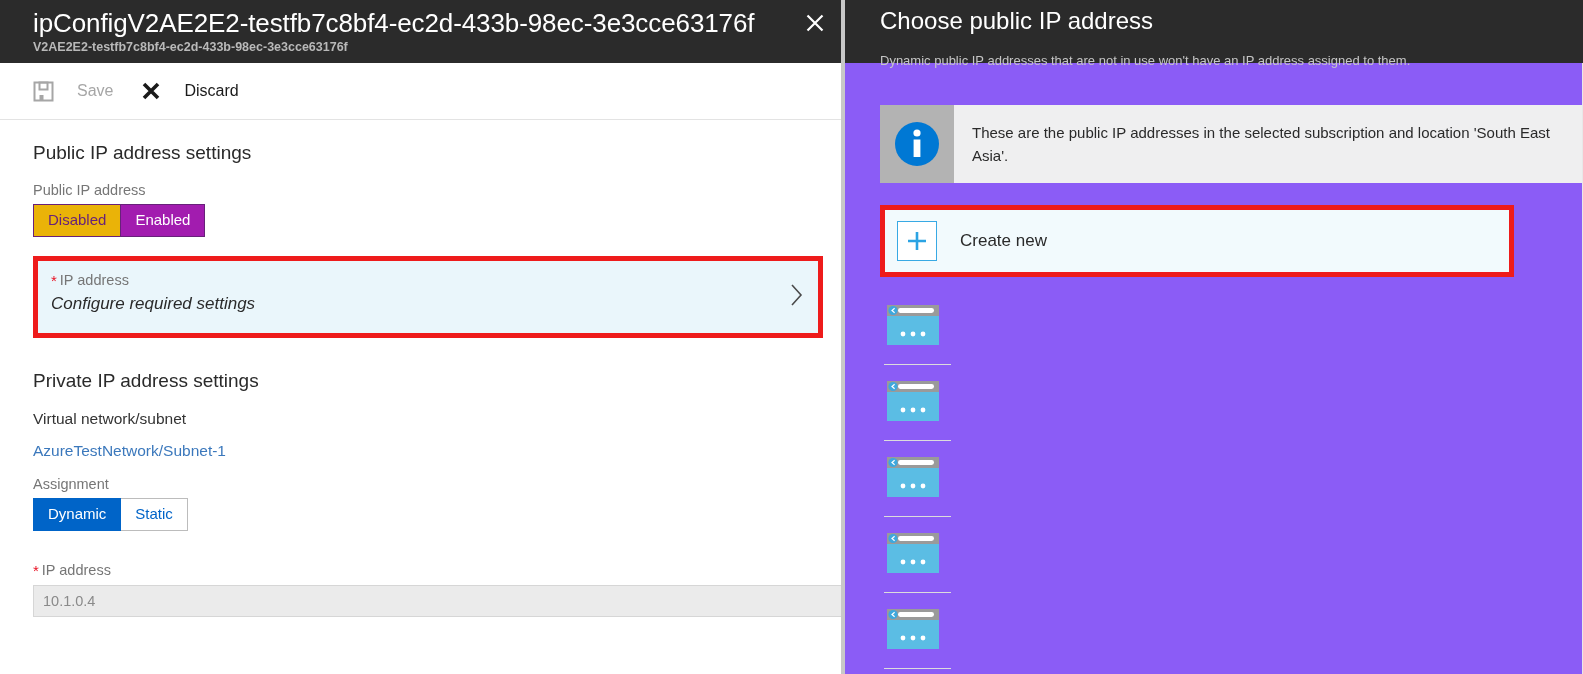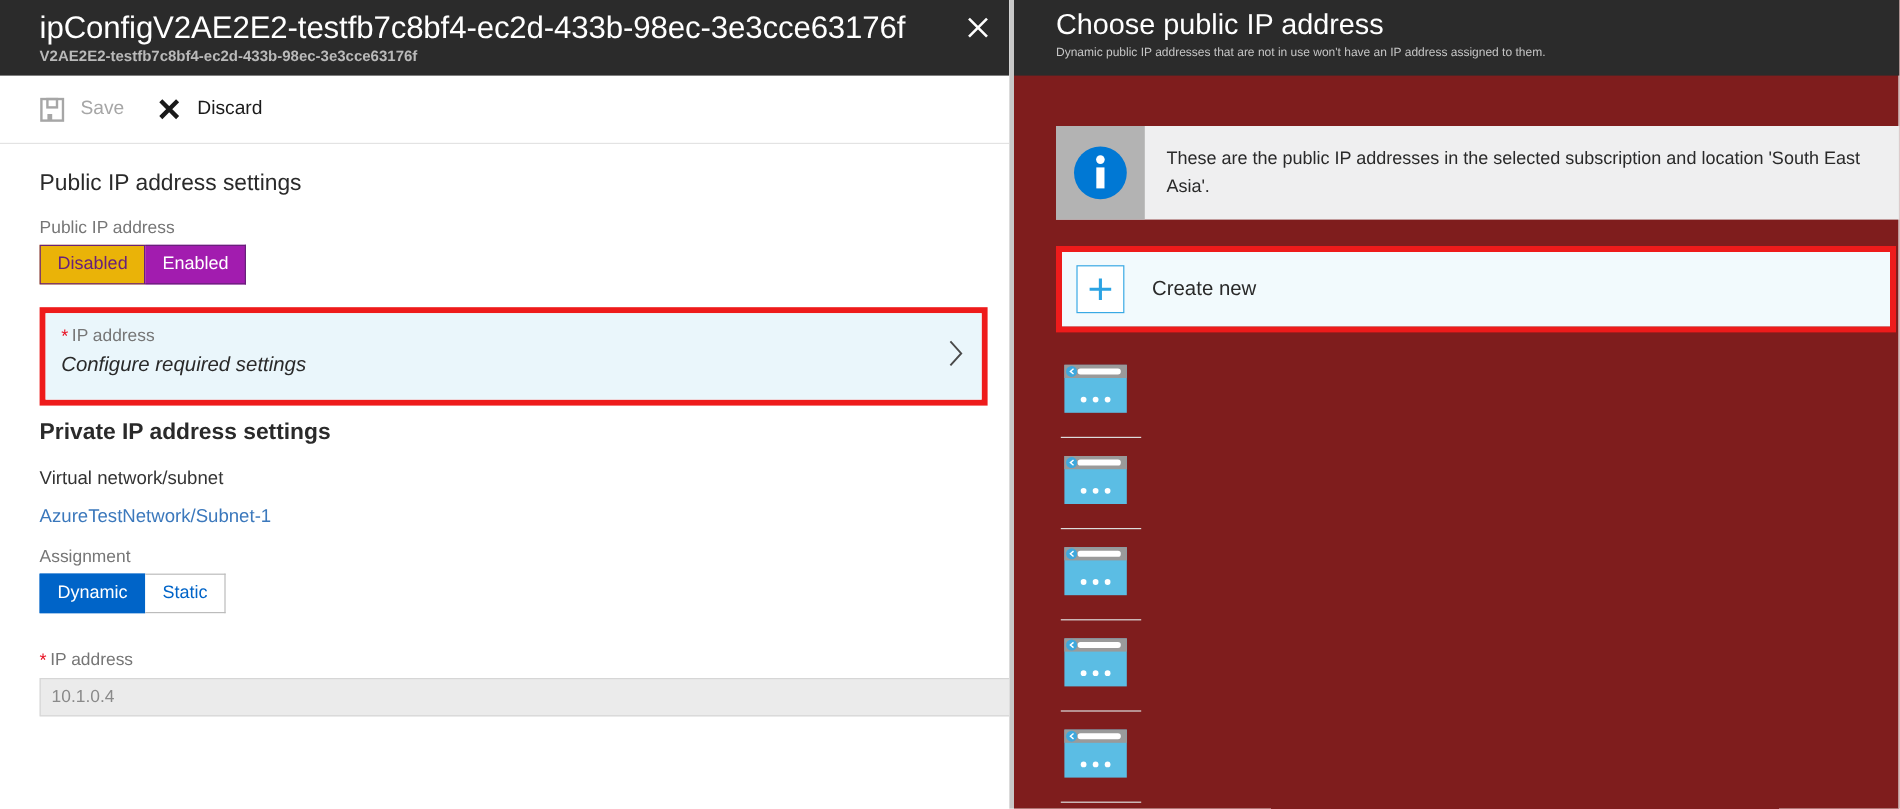--- a/index.html
+++ b/index.html
@@ -71,21 +71,21 @@
     height: 57px;
     border-bottom: 1px solid #e3e3e3;
     display: flex;
     align-items: center;
     padding-left: 33px;
     box-sizing: border-box;
   }
   .tool-btn {
     display: flex;
     align-items: center;
-    gap: 13px;
+    gap: 23px;
     margin-right: 28px;
     cursor: pointer;
     font-size: 16px;
   }
   .tool-btn.disabled { color: #a6a6a6; cursor: default; }
   .tool-btn.enabled { color: #1a1a1a; }
   .tool-icon { display: flex; align-items: center; justify-content: center; }
 
   .blade-body {
     padding: 22px 33px 16px 33px;
@@ -209,42 +209,42 @@
     flex: 0 0 4px;
     background: #c8c8c8;
     height: 674px;
   }
 
   
   .blade-right {
     position: relative;
     flex: 1 1 auto;
     height: 674px;
-    background: #7f1d1d;
+    background: #8b5cf6;
     overflow: hidden;
   }
   .rblade-header {
     background: #2b2b2b;
     height: 63px;
     padding: 6px 0 0 35px;
     box-sizing: border-box;
   }
   .rblade-title {
     color: #ffffff;
     font-size: 24px;
     font-weight: 300;
     line-height: 30px;
     white-space: nowrap;
   }
   .rblade-subtitle {
     color: #c6c6c6;
-    font-size: 10px;
+    font-size: 13px;
     font-weight: 400;
     line-height: 16px;
-    margin-top: 1px;
+    margin-top: 17px;
     white-space: nowrap;
   }
 
   .info-banner {
     display: flex;
     margin: 42px 0 0 35px;
     width: 760px;
     min-height: 76px;
     background: #efeff0;
   }
@@ -258,21 +258,21 @@
   .info-text {
     font-size: 15px;
     color: #2a2a2a;
     line-height: 23px;
     padding: 16px 0 16px 18px;
     width: 615px;
   }
 
   .create-new-wrap {
     margin: 22px 0 0 35px;
-    width: 700px;
+    width: 634px;
   }
   .create-new {
     background: #f2fafd;
     height: 62px;
     display: flex;
     align-items: center;
     padding-left: 12px;
     box-sizing: border-box;
     cursor: pointer;
   }
@@ -378,21 +378,21 @@
           <div class="picker-value">Configure required settings</div>
           <span class="chevron">
             <svg width="14" height="24" viewBox="0 0 14 24">
               <path d="M2 2 L11 12 L2 22" stroke="#4a4a4a" stroke-width="1.6" fill="none"></path>
             </svg>
           </span>
         </div>
       </div>
 
       
-      <div class="section-title" style="margin-top:12px;font-weight:bold;">Private IP address settings</div>
+      <div class="section-title" style="margin-top:32px;">Private IP address settings</div>
 
       <div class="field-label dark" style="font-size:15.5px; margin-bottom:14px;">Virtual network/subnet</div>
 
       <div style="margin-bottom:16px;">
         <span class="link">AzureTestNetwork/Subnet-1</span>
       </div>
 
       <div class="field-label">Assignment</div>
 
       <div class="toggle-group toggle-blue">

